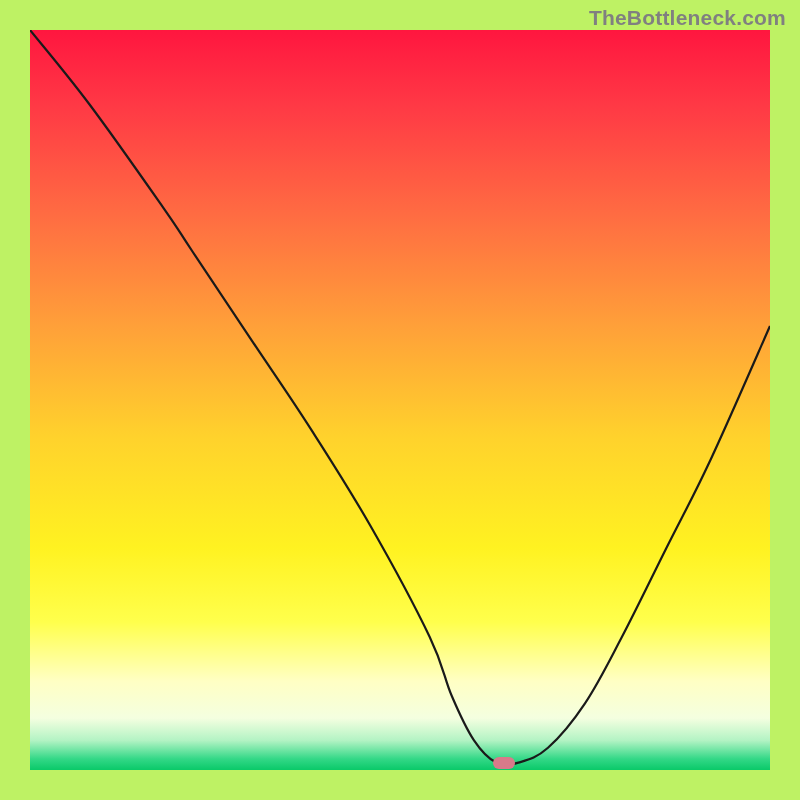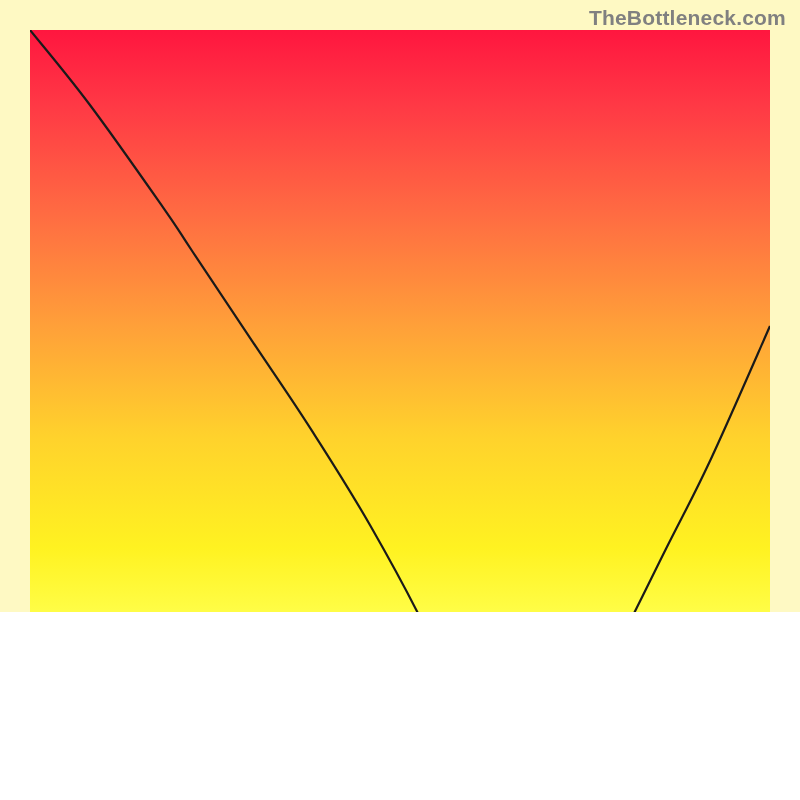--- a/index.html
+++ b/index.html
@@ -3,23 +3,23 @@
 <meta charset="utf-8">
 <style>
   body {
     margin: 0;
     padding: 0;
     background: #fff;
     font-family: Arial, sans-serif;
   }
   .chart-container {
     width: 800px;
-    height: 612px;
+    height: 800px;
     position: relative;
-    background: #fef9c3;
+    background: #bef264;
   }
   .watermark {
     position: absolute;
     top: 6px;
     right: 14px;
     font-size: 21px;
     font-weight: bold;
     color: #808080;
     z-index: 10;
     letter-spacing: 0.2px;

